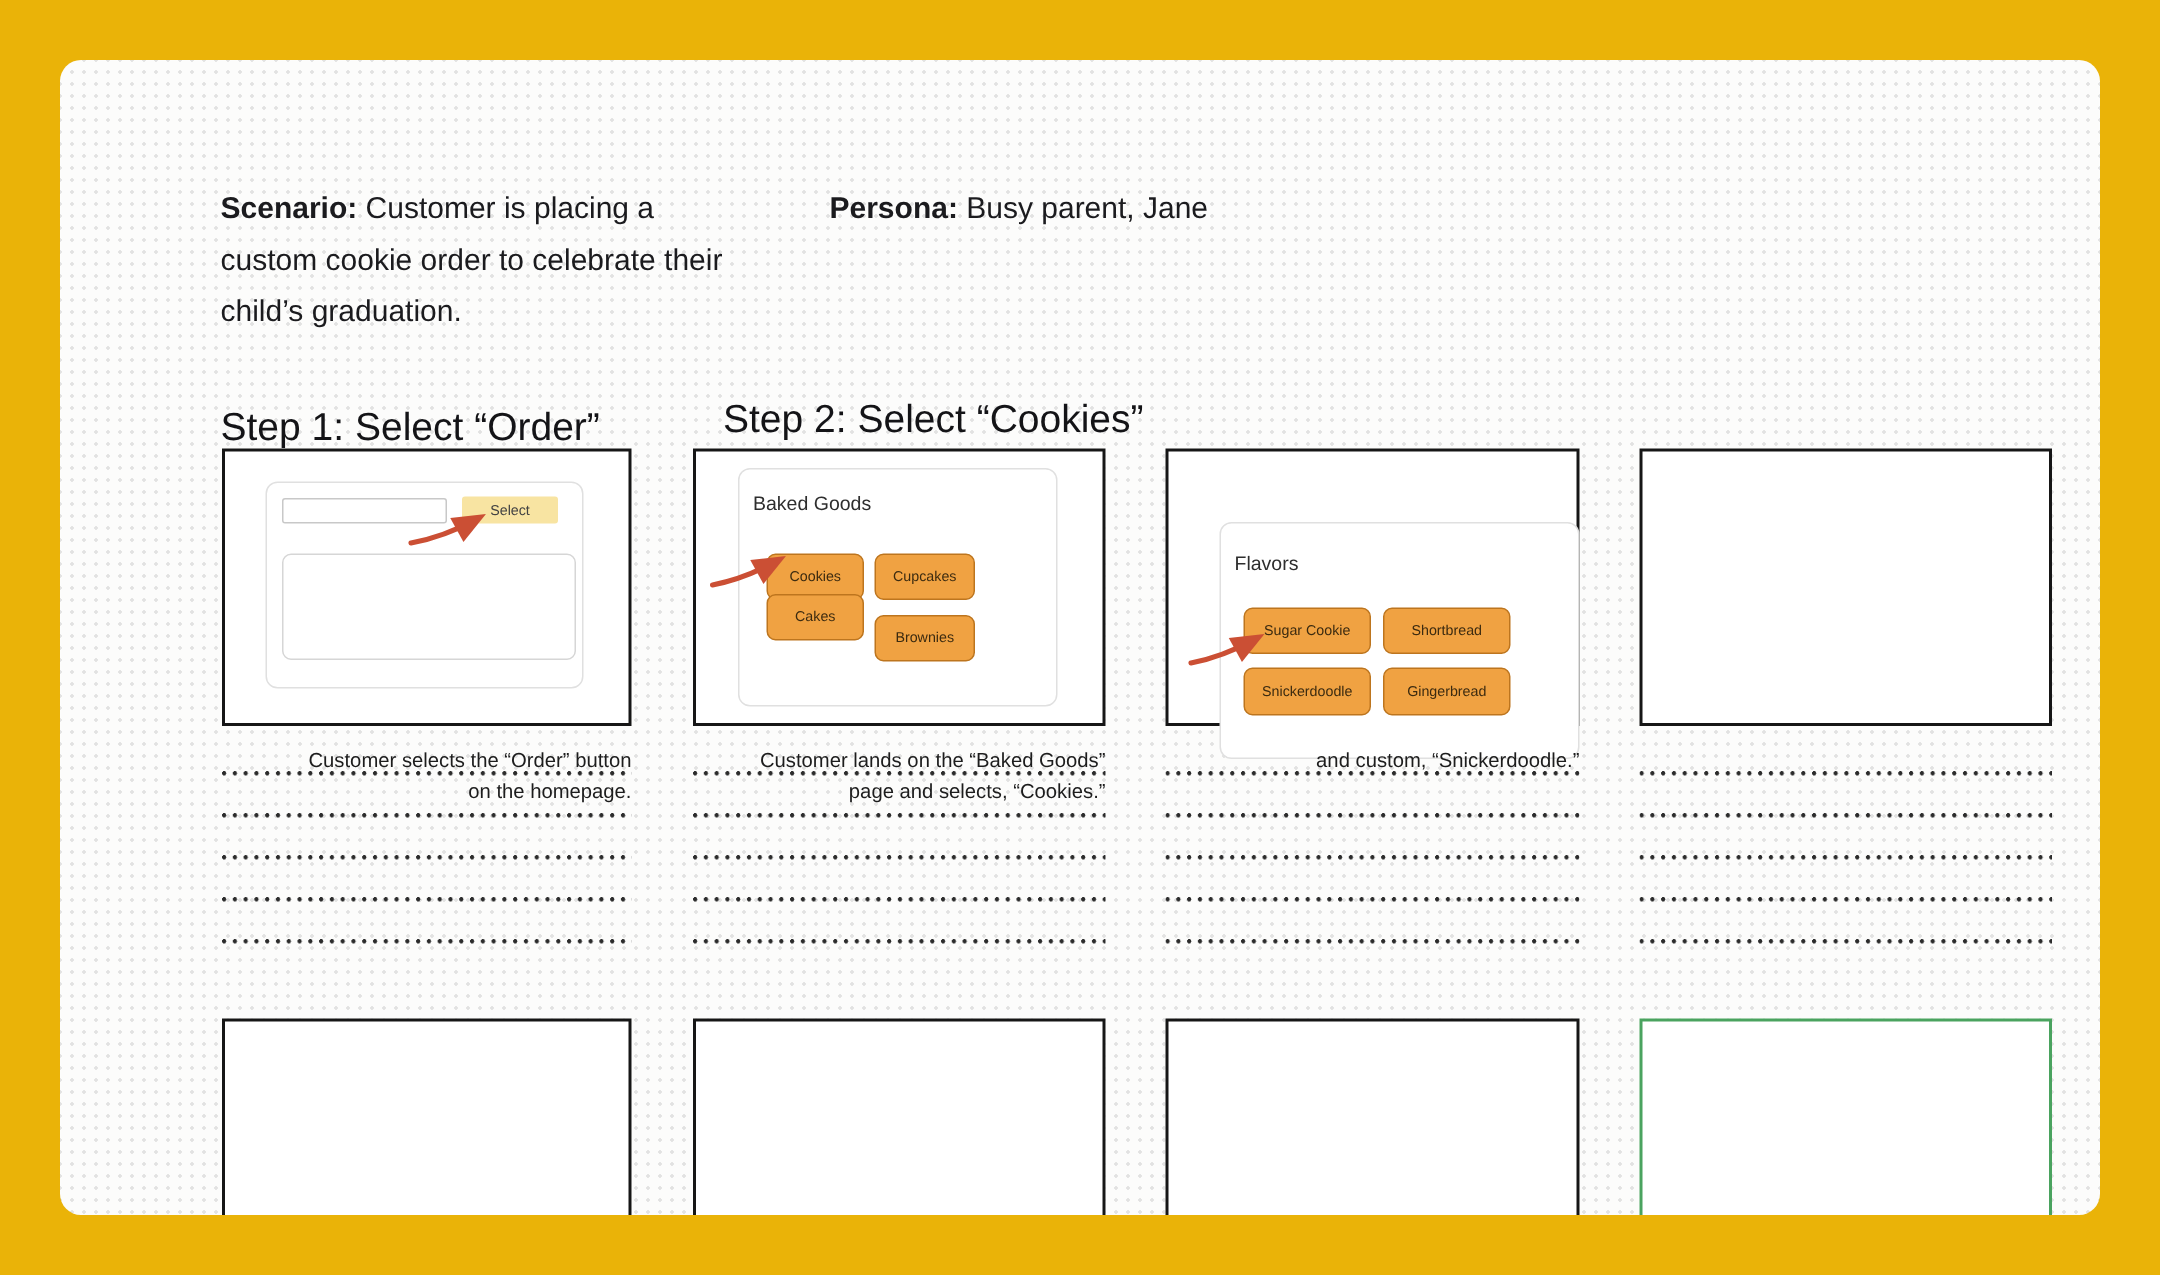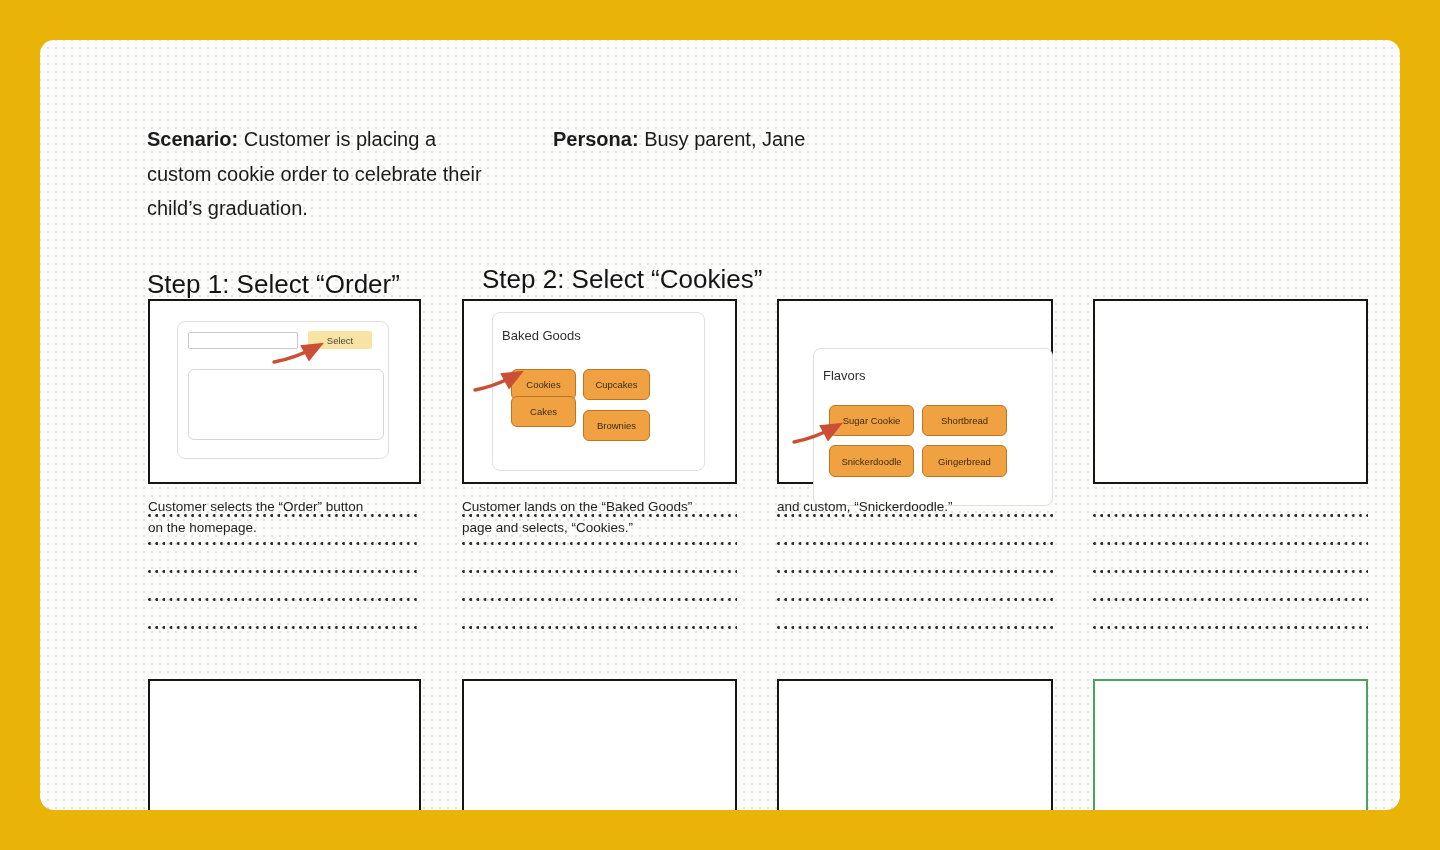--- a/index.html
+++ b/index.html
@@ -35,21 +35,21 @@
     background: #f0a242; border: 1.5px solid #bd751e; border-radius: 6px;
     font-size: 9.5px; color: #3c2b10; white-space: nowrap;
   }
   .ybtn {
     position: absolute; display: flex; align-items: center; justify-content: center;
     background: #f8e4a2; border-radius: 2px; font-size: 9.5px; color: #434343;
   }
   .inputbox  { position: absolute; background: #fff; border: 1px solid #c8c8c8; border-radius: 2px; }
   .contentbox{ position: absolute; background: #fff; border: 1px solid #d6d6d6; border-radius: 6px; }
 
-  .caption { position: absolute; text-align: left; font-size: 13.5px; line-height: 21px; color: #1d1d1d; }
+  .caption { position: absolute; text-align: right; font-size: 13.5px; line-height: 21px; color: #1d1d1d; }
   .dotline {
     position: absolute; height: 3px;
     background-image: radial-gradient(circle at 1.5px 1.5px, #2c2c2c 1.3px, transparent 1.55px);
     background-size: 7.2px 3px; background-repeat: repeat-x;
   }
   .arrow { position: absolute; }
 </style>
 </head>
 <body>
 

